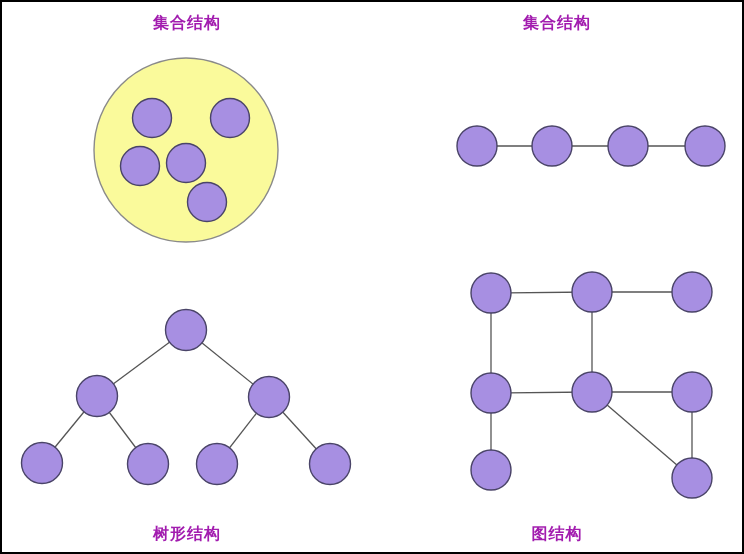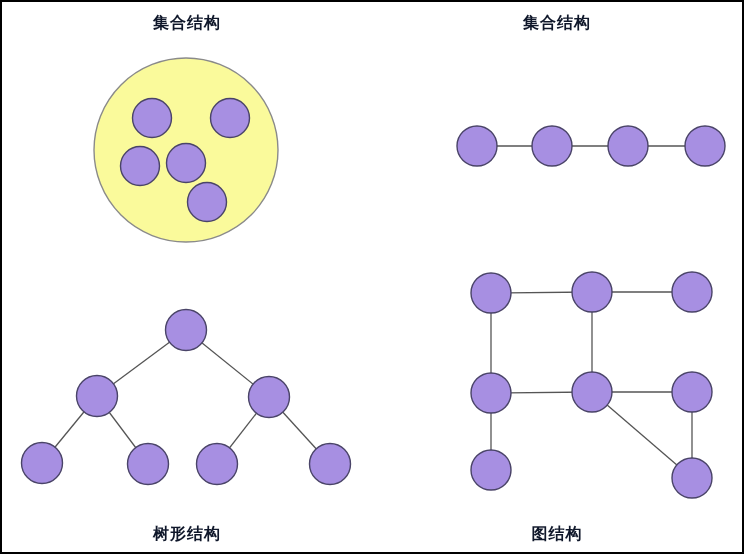--- a/index.html
+++ b/index.html
@@ -12,21 +12,21 @@
     border: 2px solid #000000;
     overflow: hidden;
     font-family: "Liberation Sans", "DejaVu Sans", sans-serif;
   }
   .title {
     position: absolute;
     width: 370px;
     text-align: center;
     font-size: 16px;
     font-weight: bold;
-    color: #0f172a;
+    color: #a21caf;
     letter-spacing: 1px;
     line-height: 18px;
     user-select: none;
   }
   .t-tl { left: 0;     top: 12px;  }
   .t-tr { left: 370px; top: 12px;  }
   .t-bl { left: 0;     top: 523px; }
   .t-br { left: 370px; top: 523px; }
   #diagram-svg { position: absolute; left: -2px; top: -2px; }
 </style>

